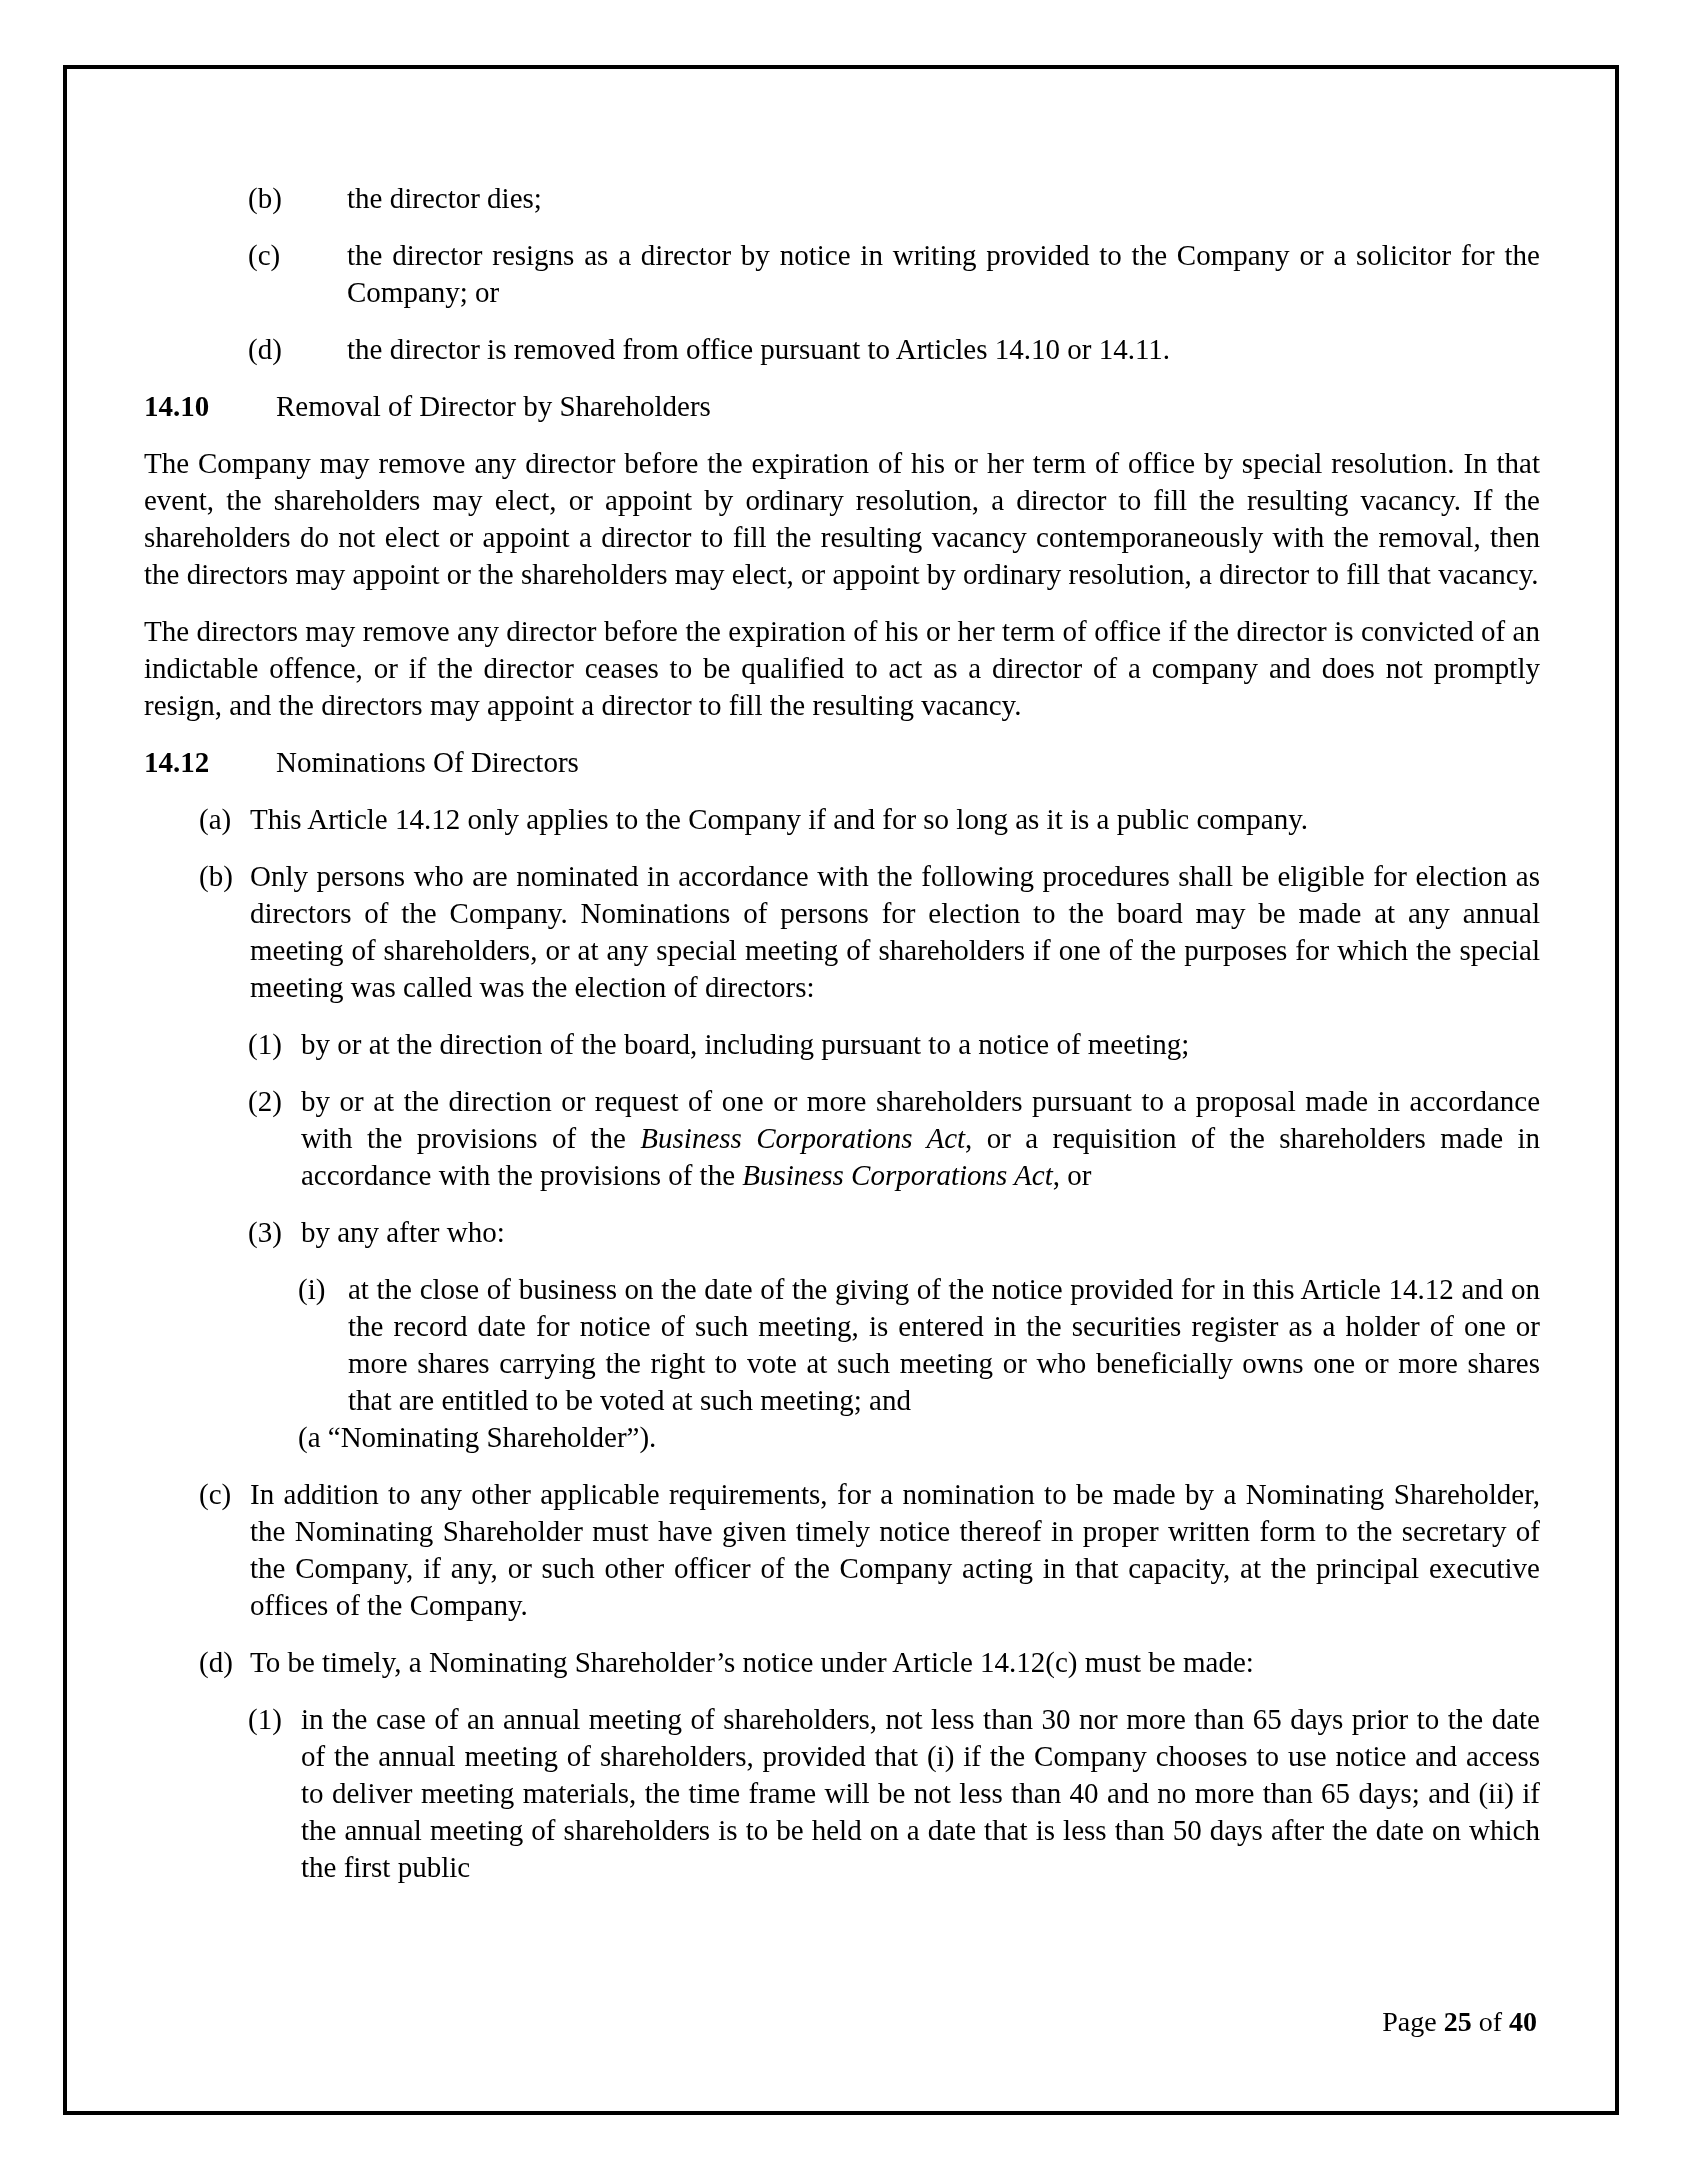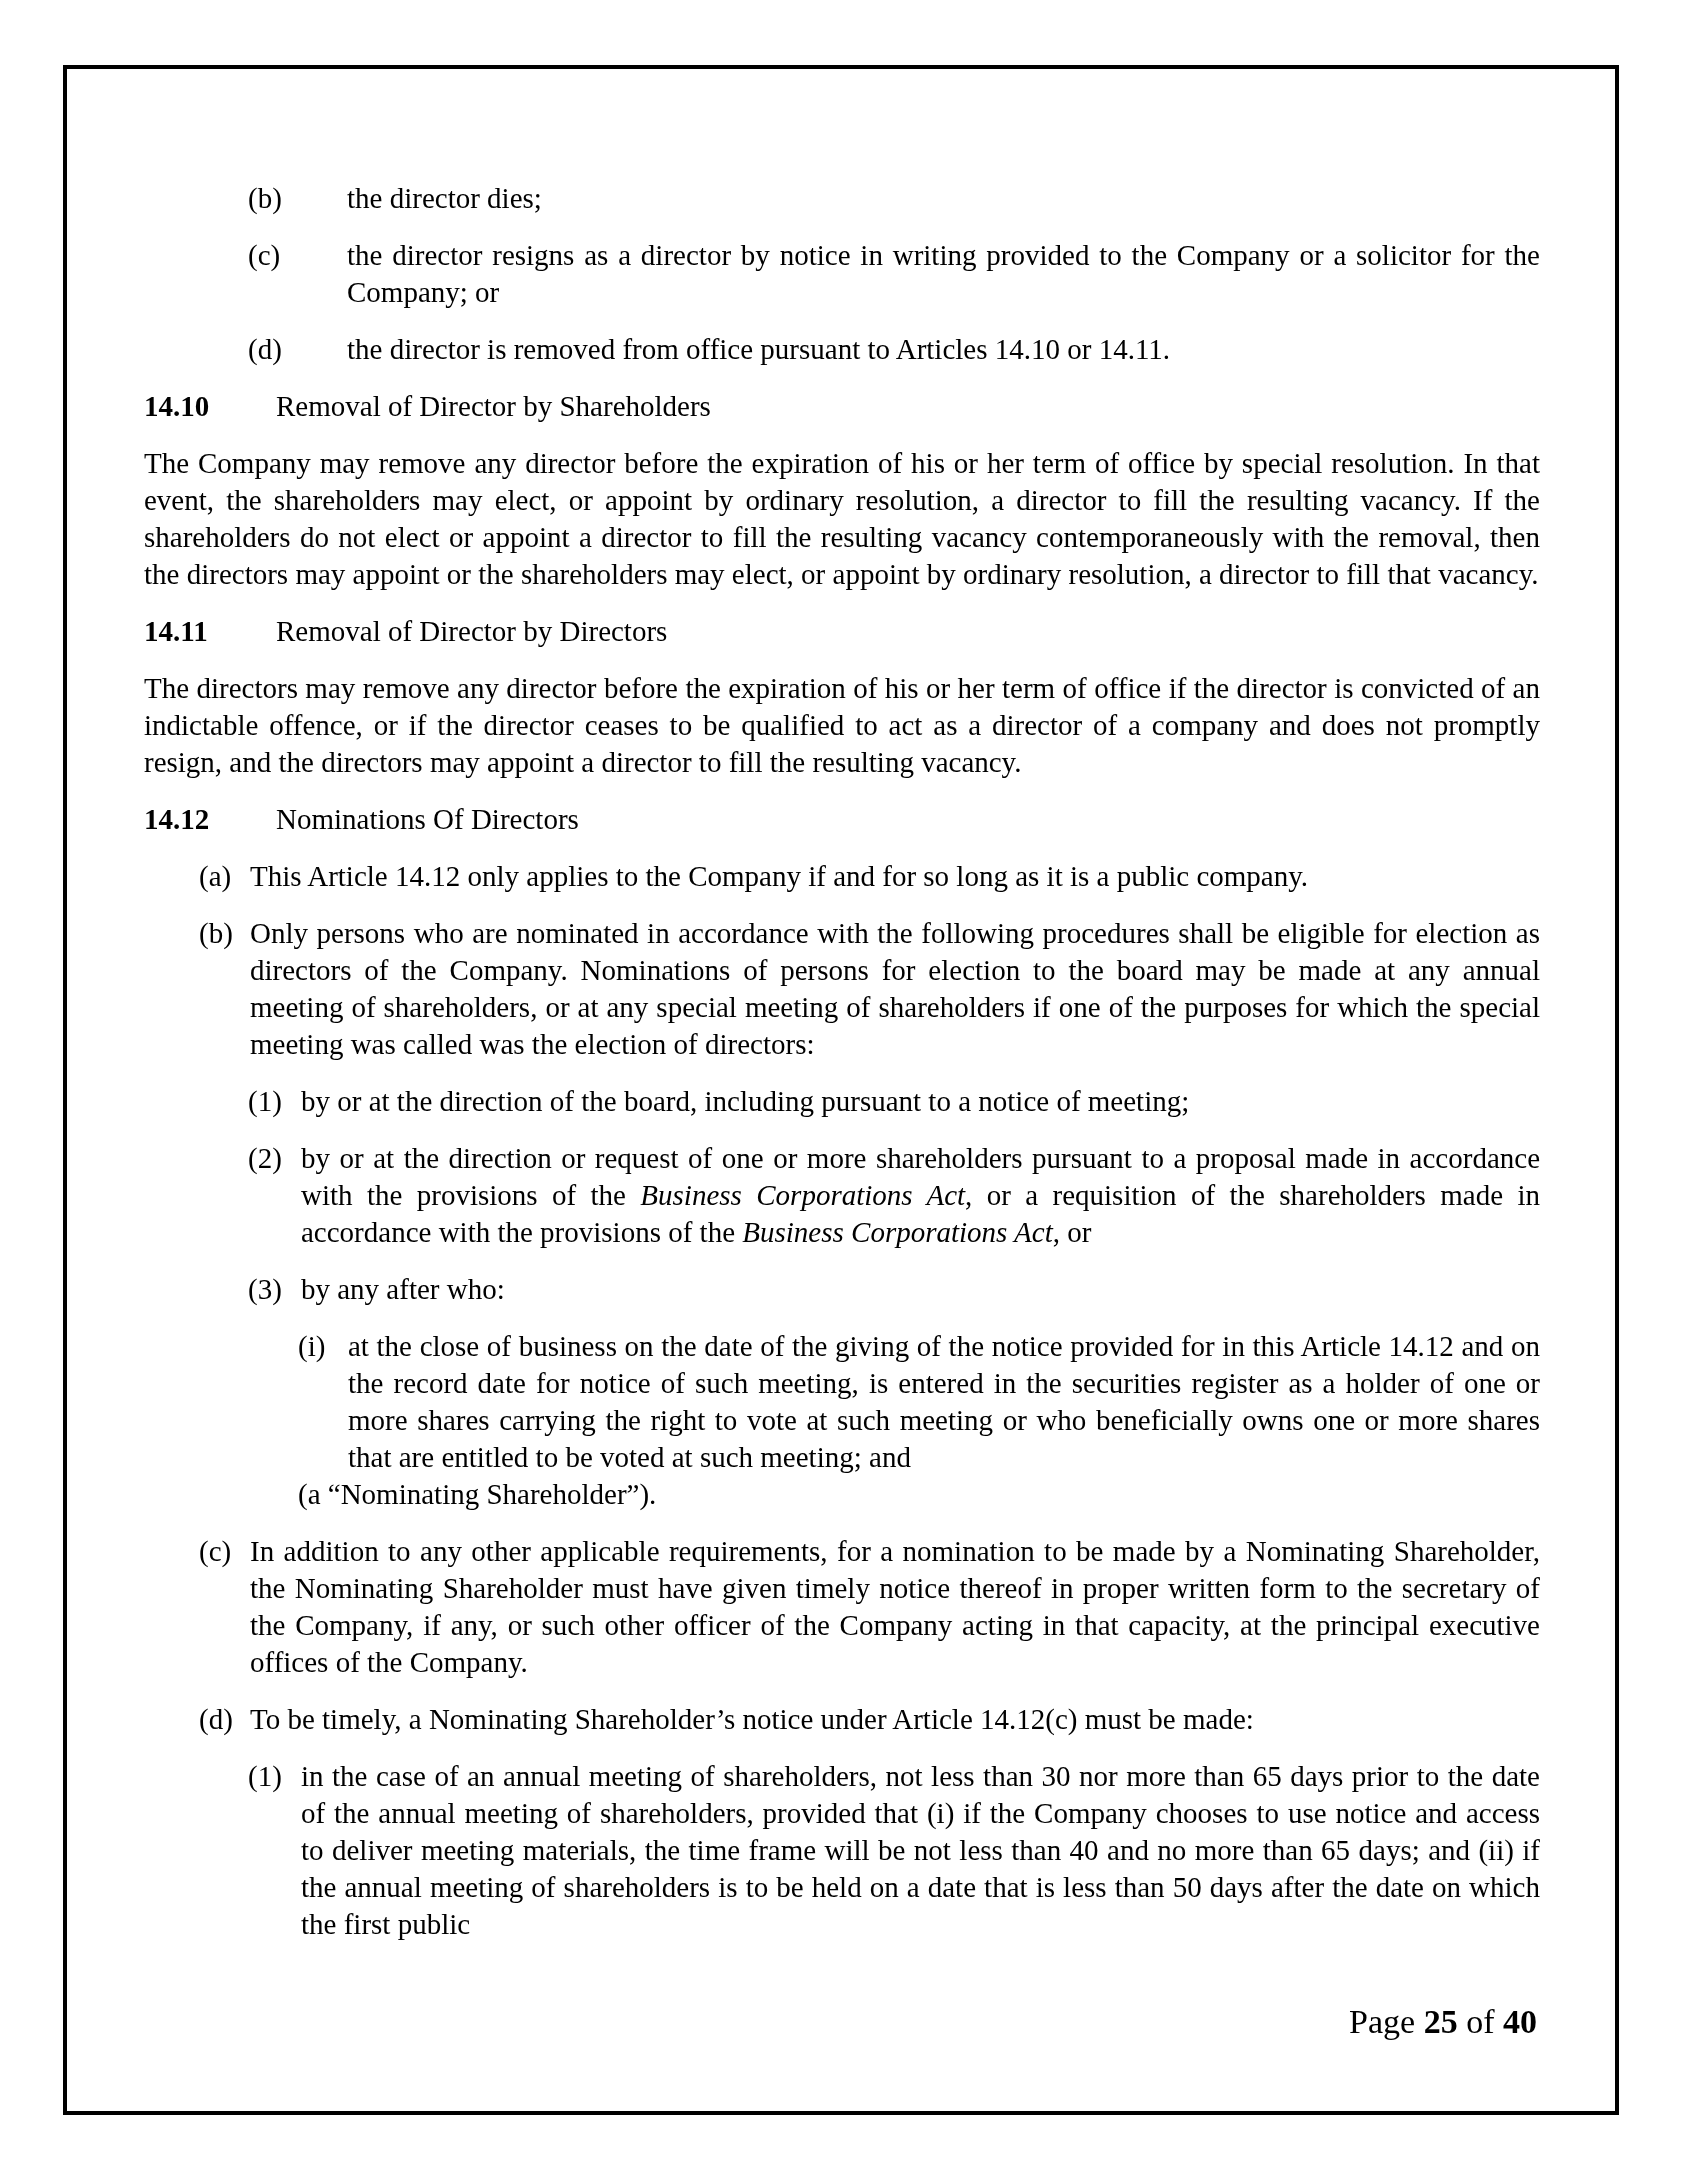--- a/index.html
+++ b/index.html
@@ -75,21 +75,21 @@
   .inline-note {
     margin: 0 0 20px 154px;
   }
   .it { font-style: italic; }
   .b  { font-weight: bold; }
 
   .footer {
     position: absolute;
     top: 2005px;
     right: 146px;
-    font-size: 34px;
+    font-size: 28px;
     line-height: 34px;
     white-space: pre;
   }
 </style>
 </head>
 <body>
 
 <div class="page">
   <div class="frame"></div>
 
@@ -107,24 +107,20 @@
       <span class="lbl">(d)</span>
       <div class="txt">the director is removed from office pursuant to Articles 14.10 or 14.11.</div>
     </div>
 
     <div class="heading">
       <span class="num">14.10</span>
       <span class="ttl">Removal of Director by Shareholders</span>
     </div>
     <div class="para">The Company may remove any director before the expiration of his or her term of office by special resolution. In that event, the shareholders may elect, or appoint by ordinary resolution, a director to fill the resulting vacancy. If the shareholders do not elect or appoint a director to fill the resulting vacancy contemporaneously with the removal, then the directors may appoint or the shareholders may elect, or appoint by ordinary resolution, a director to fill that vacancy.</div>
 
-    <div class="heading">
-      <span class="num">14.11</span>
-      <span class="ttl">Removal of Director by Directors</span>
-    </div>
     <div class="para">The directors may remove any director before the expiration of his or her term of office if the director is convicted of an indictable offence, or if the director ceases to be qualified to act as a director of a company and does not promptly resign, and the directors may appoint a director to fill the resulting vacancy.</div>
 
     <div class="heading">
       <span class="num">14.12</span>
       <span class="ttl">Nominations Of Directors</span>
     </div>
 
     <div class="row lvl2">
       <span class="lbl">(a)</span>
       <div class="txt">This Article 14.12 only applies to the Company if and for so long as it is a public company.</div>

